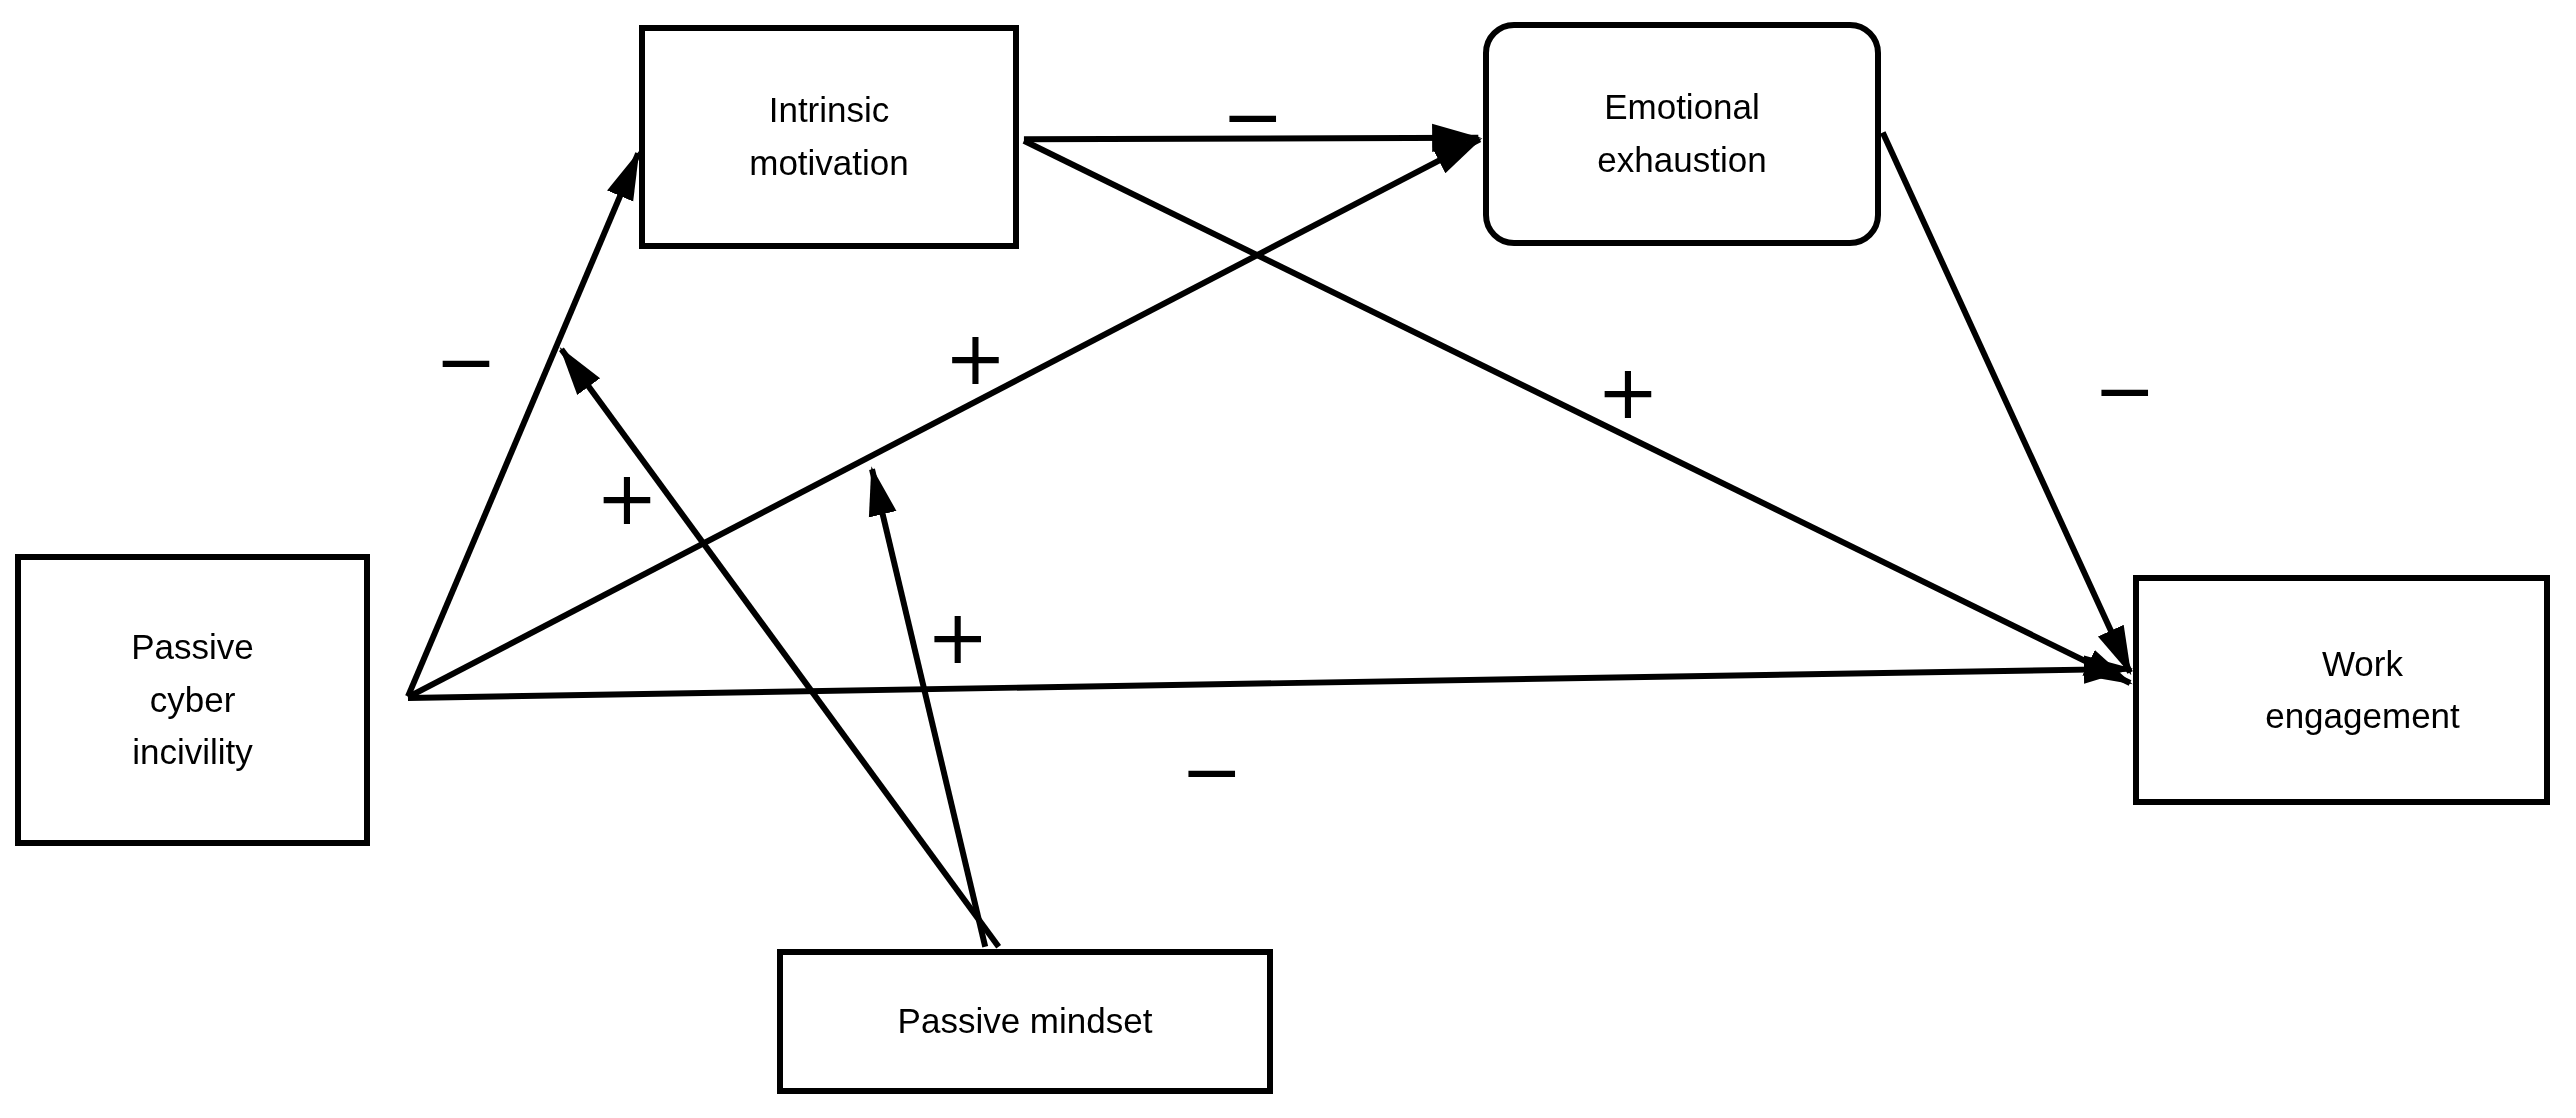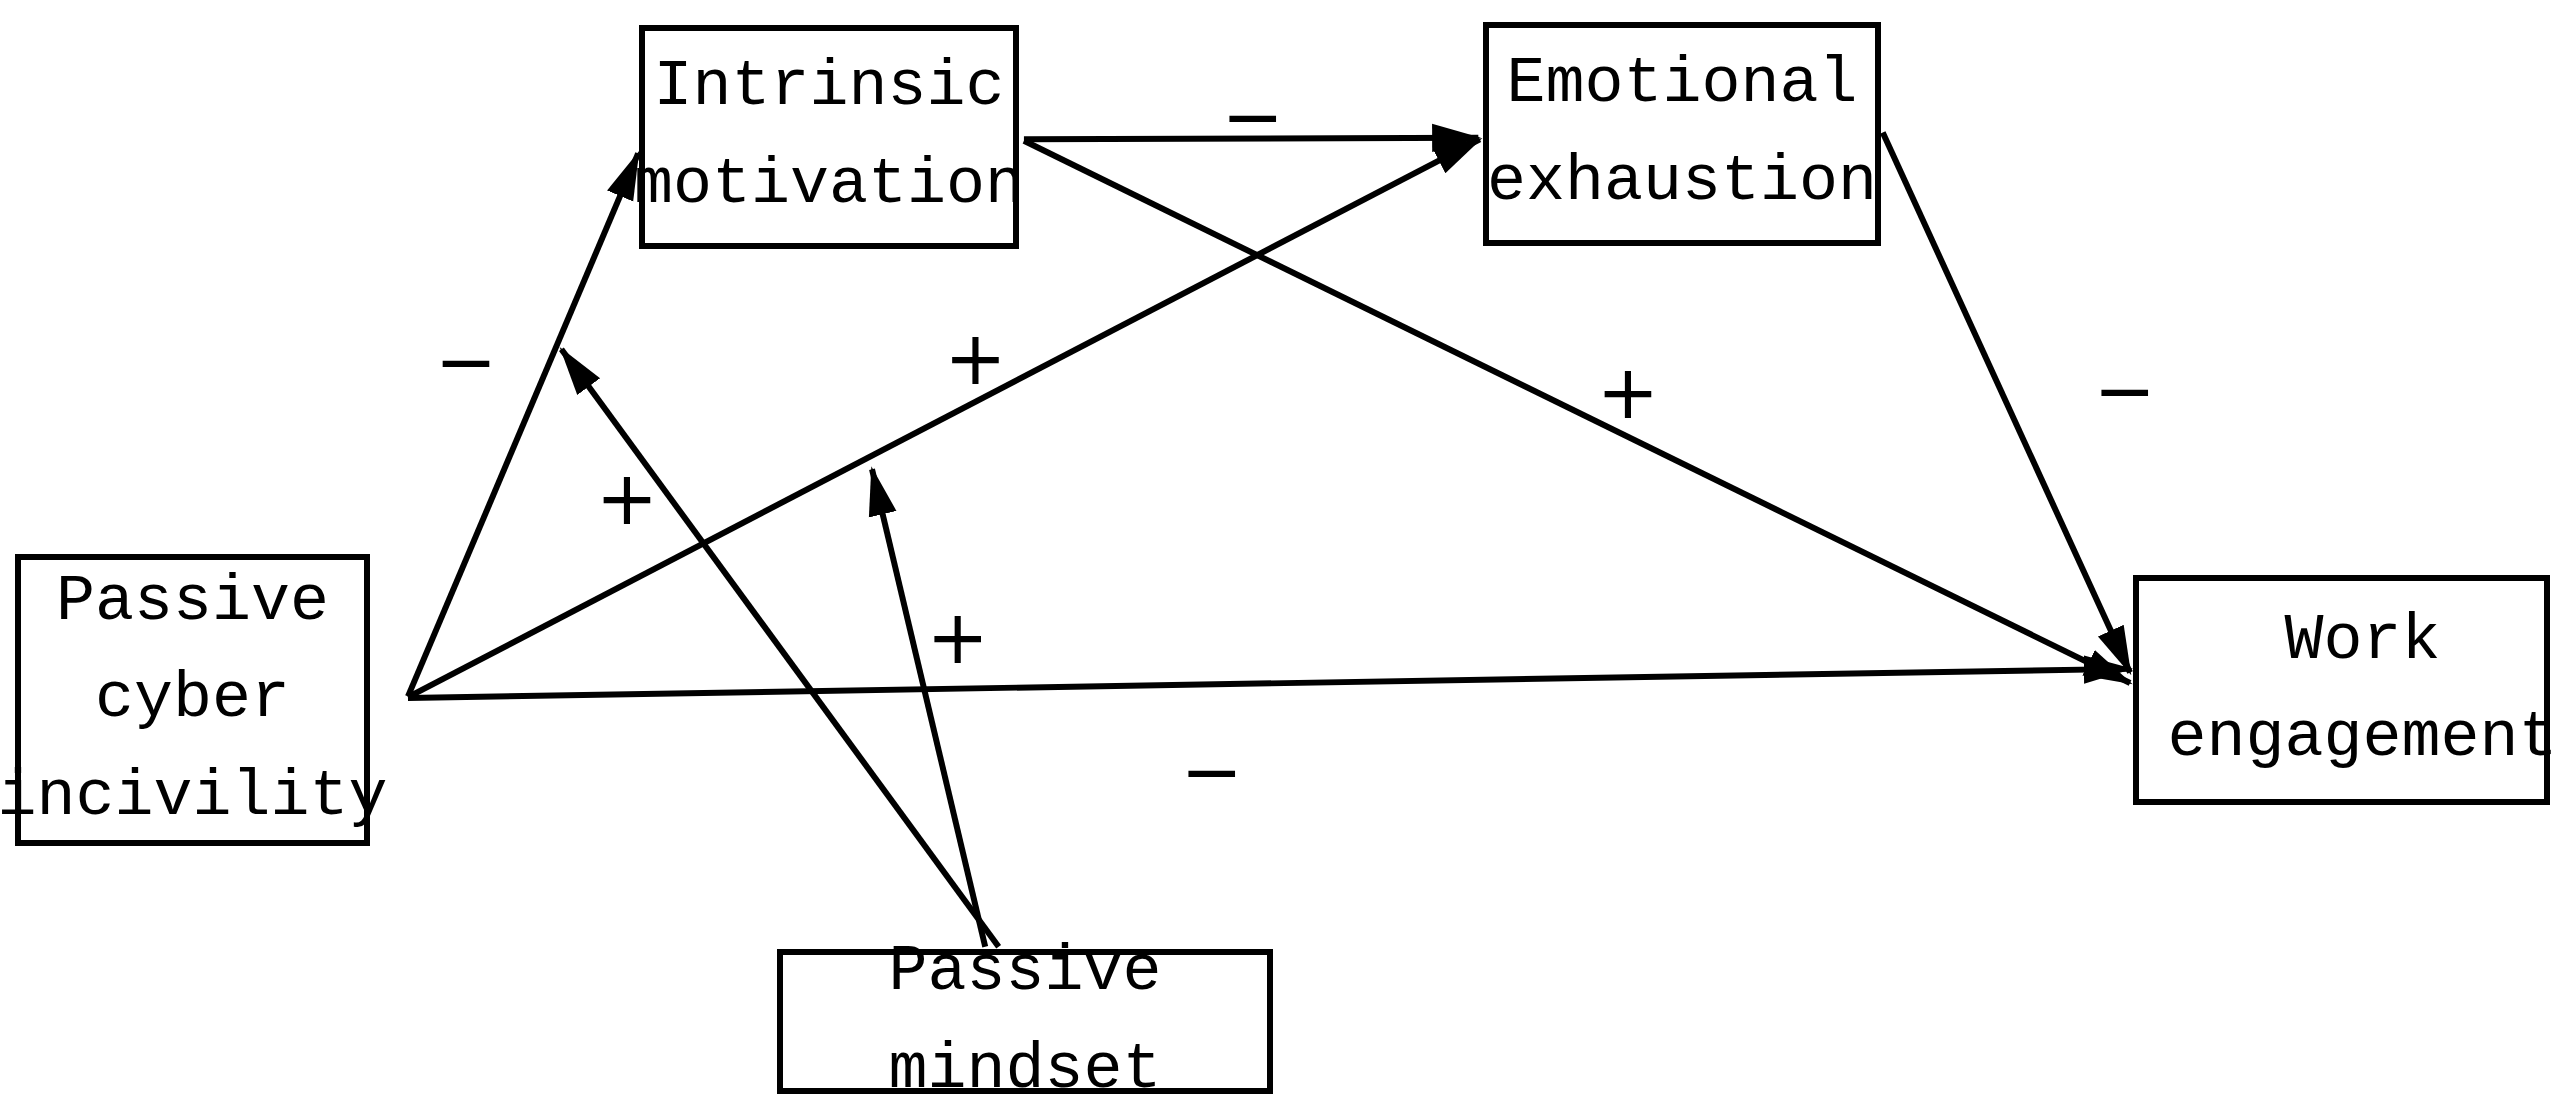--- a/index.html
+++ b/index.html
@@ -35,29 +35,29 @@
   .node {
     position: absolute;
     box-sizing: border-box;
     background: #ffffff;
     border: 6.7px solid #000000;
     display: flex;
     align-items: center;
     justify-content: center;
   }
   .node-label {
-    font-family: Liberation Mono, monospace;
-    font-size: 65px;
+    font-family: Liberation Sans, sans-serif;
+    font-size: 35px;
     line-height: 1.5;
     color: #000000;
     text-align: center;
     white-space: pre-line;
   }
   #node-intrinsic   { left: 639px;  top: 24.6px;   width: 380px; height: 224px; }
-  #node-exhaustion  { left: 1483px; top: 21.6px;   width: 398px; height: 224px; }
+  #node-exhaustion  { left: 1483px; top: 21.6px;   width: 398px; height: 224px; border-radius: 31px; }
   #node-passive     { left: 15px;   top: 554px;  width: 355px; height: 292px; }
   #node-engagement  { left: 2133px; top: 575px;  width: 417px; height: 230px; padding-left: 42px; }
   #node-stress      { left: 777px; top: 949px; width: 496px; height: 145px; }
 </style>
 </head>
 <body>
 
 <div id="canvas">
 
   <svg id="arrow-layer" viewBox="0 0 3457 1501" xmlns="http://www.w3.org/2000/svg">

